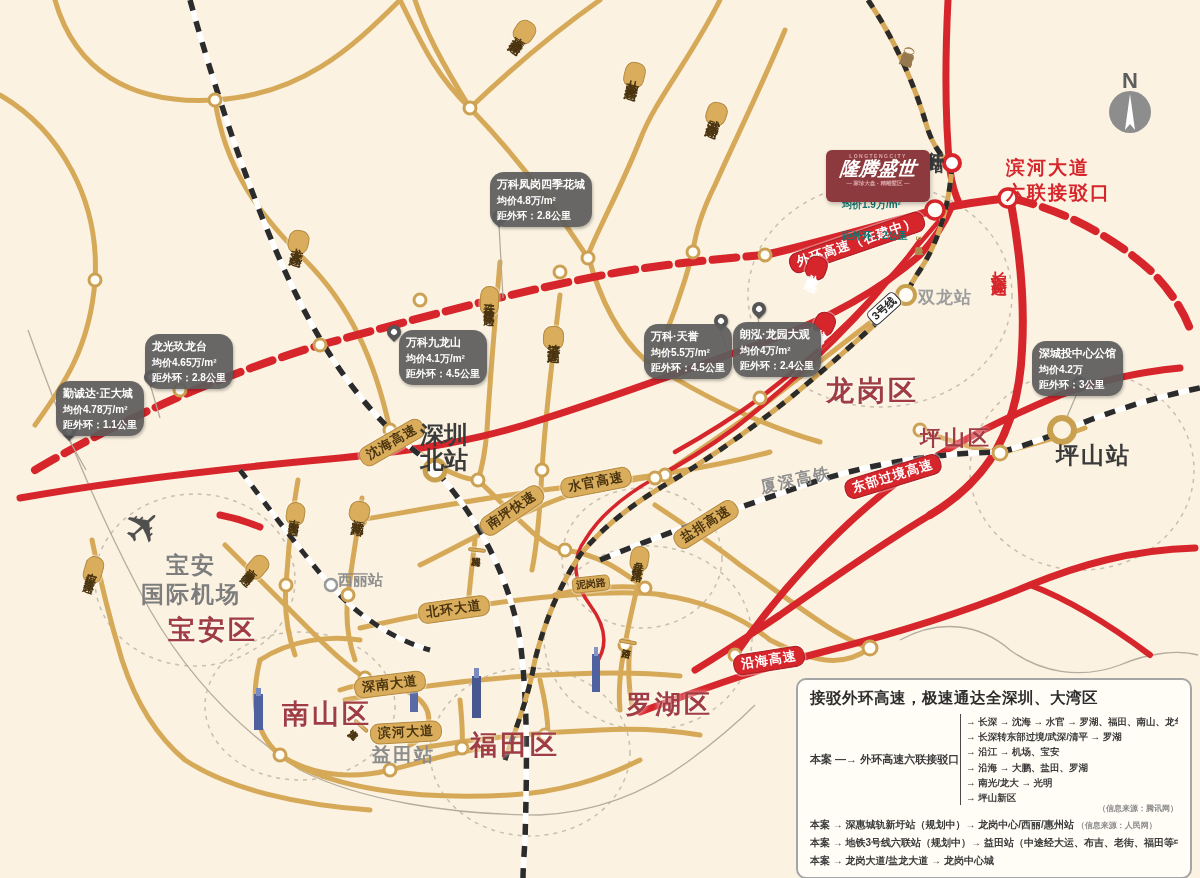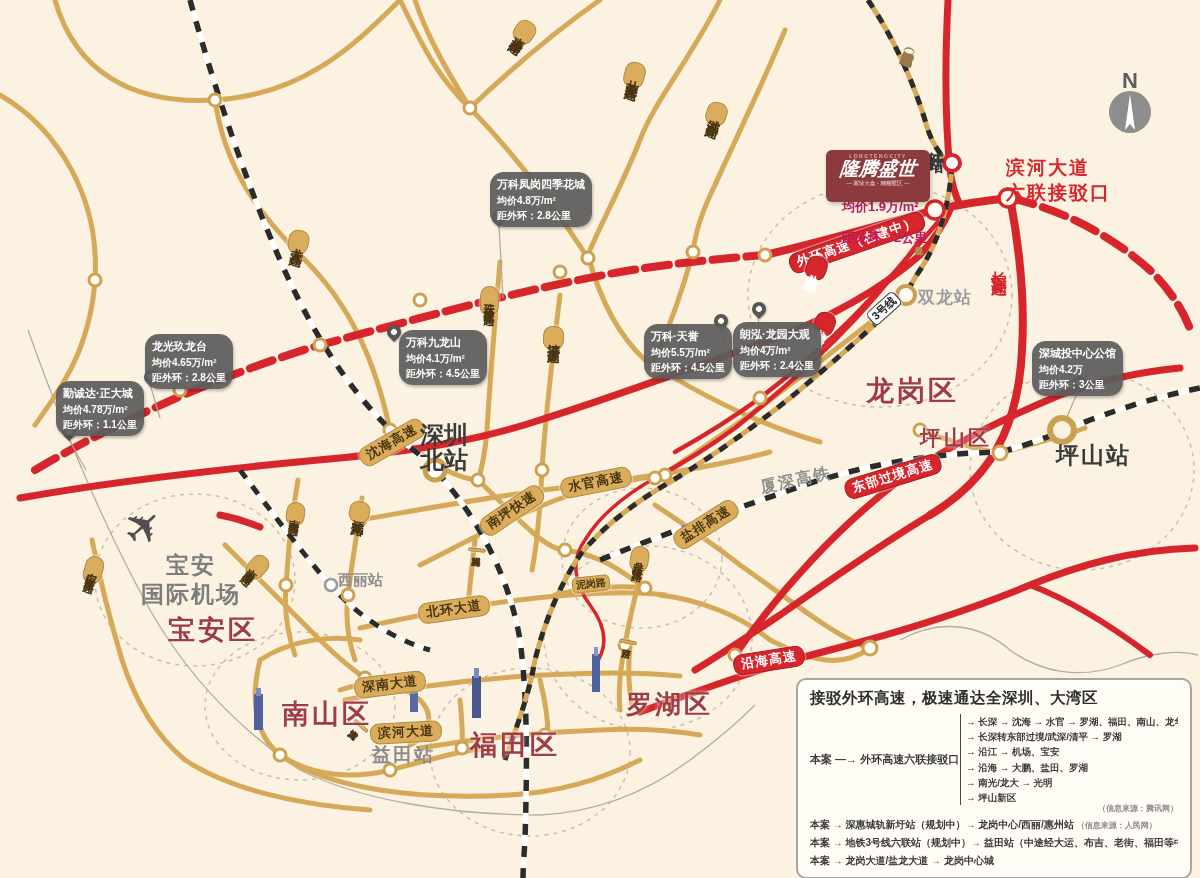--- a/index.html
+++ b/index.html
@@ -29,21 +29,21 @@
        border-radius:50% 50% 50% 0;transform:rotate(-45deg);z-index:4;
        box-shadow:0 1px 2px rgba(0,0,0,.35);}
   .pin::after{content:'';position:absolute;inset:4px;background:#fff;border-radius:50%;}
   .logo{position:absolute;left:826px;top:150px;width:96px;height:46px;background:#8d3a3e;
         border-radius:6px;color:#fff;text-align:center;padding:3px 4px;z-index:6;
         box-shadow:1px 2px 4px rgba(0,0,0,.25);}
   .logo .en{font-size:5px;color:#dcaaaa;letter-spacing:1.5px;font-weight:bold;}
   .logo .main{font-size:19px;font-weight:900;font-style:italic;line-height:1.1;
               font-family:"Liberation Serif",serif;transform:skewX(-5deg);}
   .logo .sub{font-size:5.5px;color:#dcaaaa;font-weight:bold;}
-  .prj{position:absolute;font-weight:900;color:#be185d;font-size:13px;white-space:nowrap;text-align:center;}
+  .prj{position:absolute;font-weight:900;color:#0f766e;font-size:10px;white-space:nowrap;text-align:center;}
   .plane{position:absolute;font-size:46px;color:#4f4f4f;transform:rotate(-42deg);}
   .airport-name{position:absolute;color:#7d7d7d;font-weight:900;font-size:23px;
                 text-align:center;width:130px;line-height:1.25;letter-spacing:2px;}
   .compass-n{position:absolute;color:#5d5d5d;font-weight:bold;font-size:22px;}
   
   .panel{position:absolute;left:796px;top:678px;width:396px;box-sizing:border-box;
          background:rgba(255,253,247,.96);border:2px solid #a5a5a5;border-radius:10px;
          padding:8px 12px 9px 12px;z-index:8;}
   .panel .title{font-size:15.5px;font-weight:900;color:#2d2d2d;margin-bottom:5px;letter-spacing:.5px;}
   .hubrow{display:flex;align-items:center;}
@@ -261,21 +261,21 @@
 
 <div class="railtext" style="left:760px;top:470px;font-size:16px;transform:rotate(-12deg);letter-spacing:2px;">厦深高铁</div>
 <div class="goldtext" style="left:903px;top:44px;writing-mode:vertical-rl;font-size:12.5px;transform:rotate(18deg);">深惠城际（规划中）</div>
 <div class="lbl w sm" style="left:866px;top:300px;transform:rotate(-42deg);font-size:11px;">3号线</div>
 <div class="goldtext" style="left:912px;top:236px;writing-mode:vertical-rl;font-size:8px;color:#a98f4e;">3号线延长段</div>
 
 <div class="district" style="left:168px;top:612px;">宝安区</div>
 <div class="district" style="left:282px;top:696px;">南山区</div>
 <div class="district" style="left:470px;top:727px;">福田区</div>
 <div class="district" style="left:626px;top:687px;font-size:26px;">罗湖区</div>
-<div class="district" style="left:866px;top:372px;font-size:28px;">龙岗区</div>
+<div class="district" style="left:826px;top:372px;font-size:28px;">龙岗区</div>
 <div class="district" style="left:920px;top:424px;font-size:21px;">坪山区</div>
 
 <div class="stn" style="left:420px;top:422px;font-size:24px;line-height:1.05;">
   <div>深圳</div>
   <div>北站</div>
 </div>
 <div class="stn" style="left:338px;top:571px;font-size:15px;color:#8e8e8e;">西丽站</div>
 <div class="stn" style="left:372px;top:742px;font-size:19px;color:#8c8c8c;letter-spacing:2px;">益田站</div>
 <div class="stn" style="left:918px;top:286px;font-size:17px;color:#9c9c9c;letter-spacing:1px;">双龙站</div>
 <div class="stn" style="left:924px;top:138px;font-size:17px;writing-mode:vertical-rl;letter-spacing:2px;">新圩站</div>

